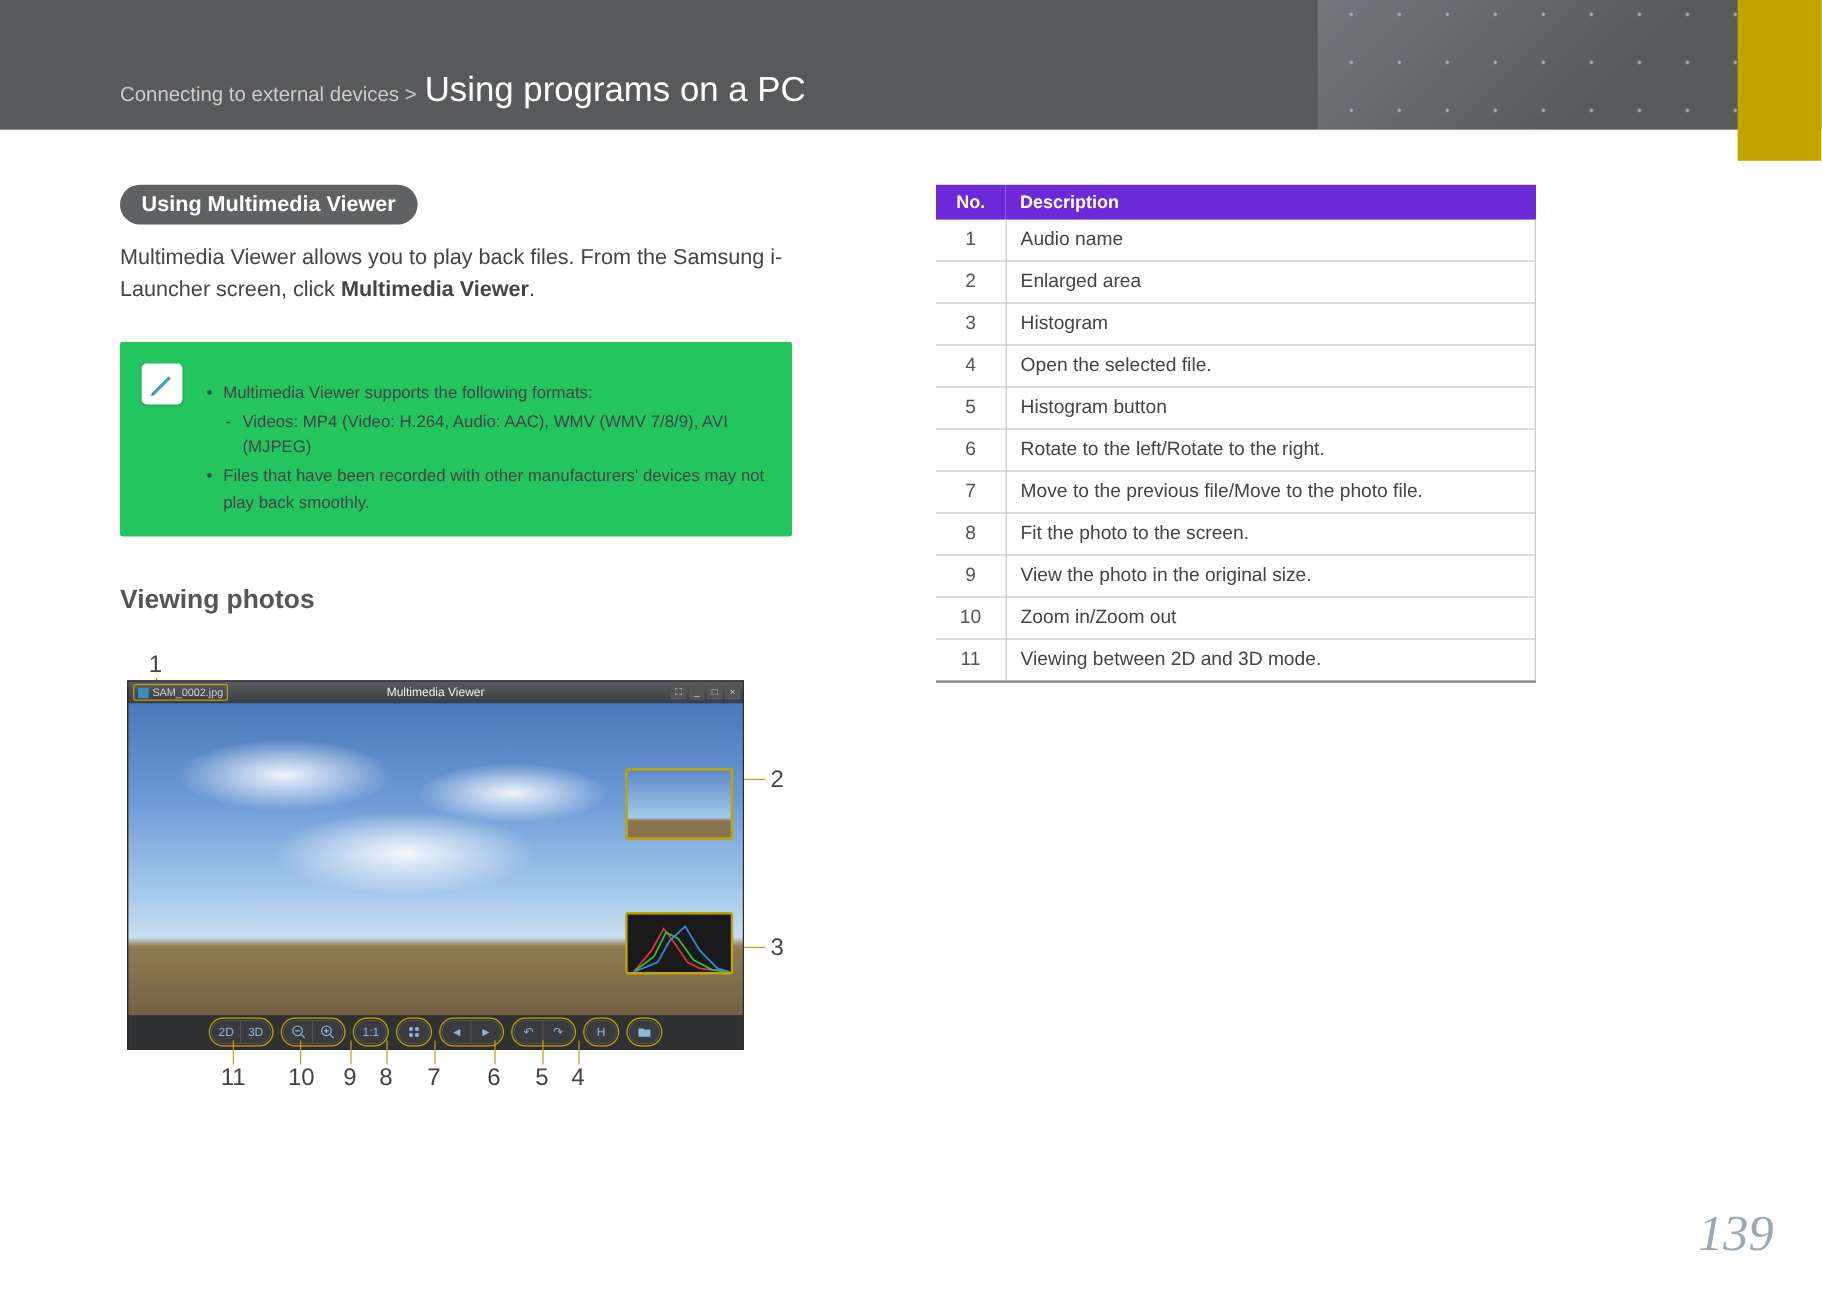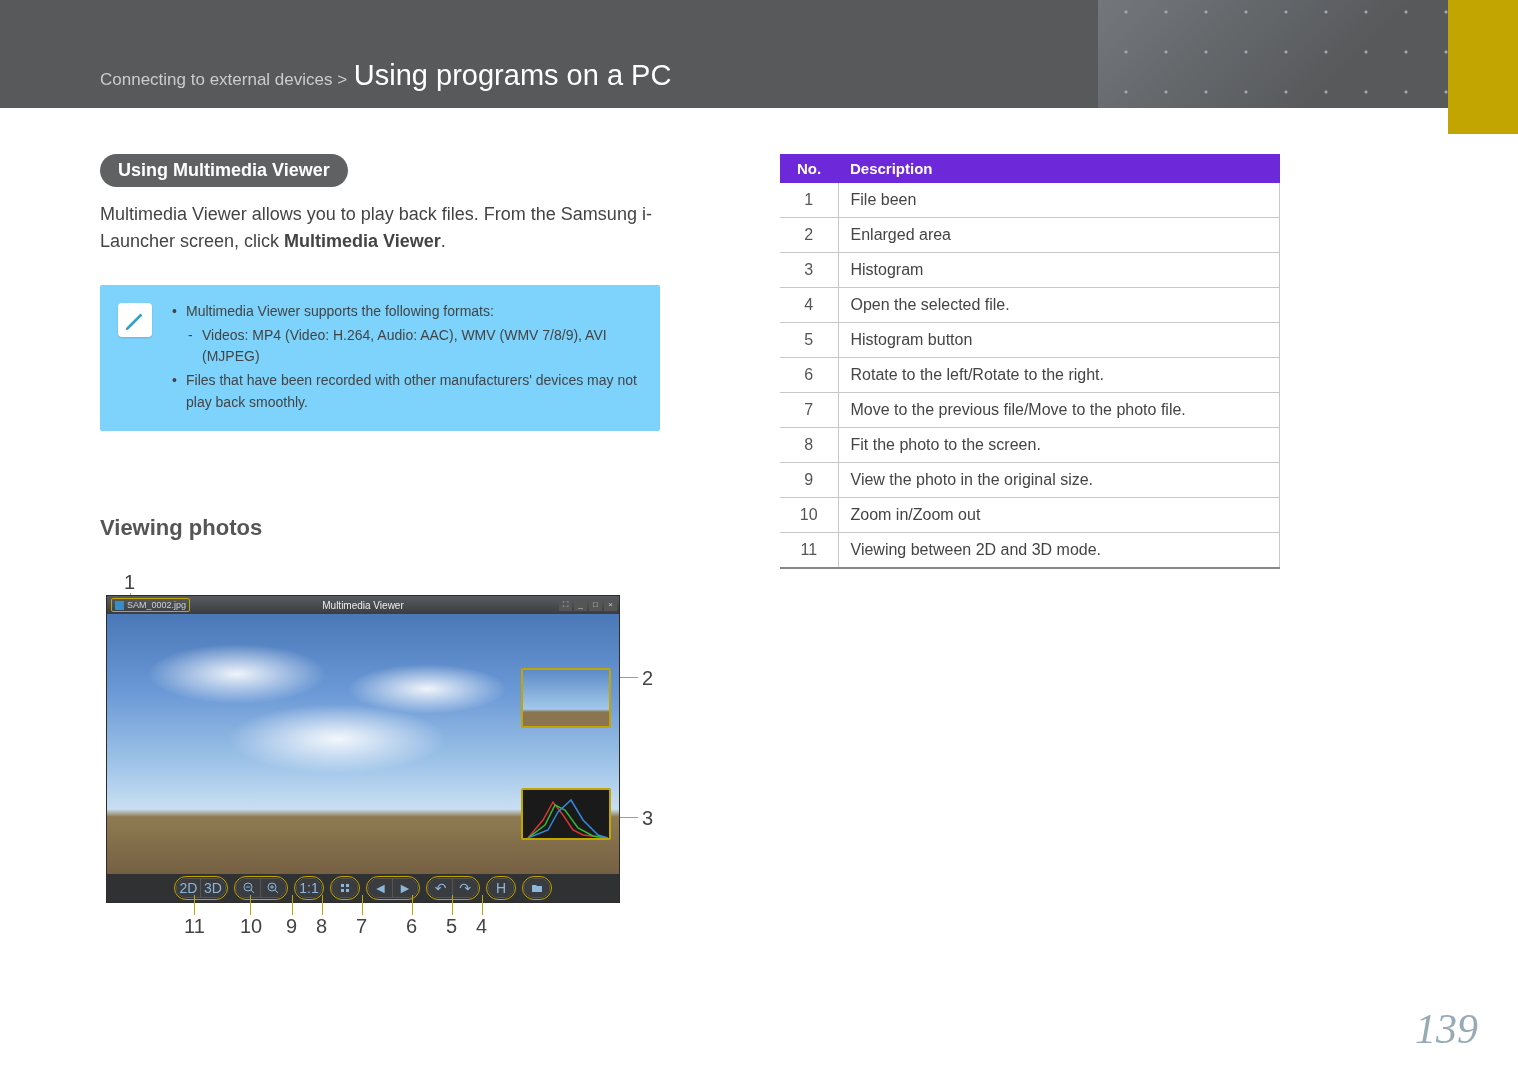--- a/index.html
+++ b/index.html
@@ -66,28 +66,28 @@
     margin-bottom: 14px;
   }
   .intro {
     font-size: 18px;
     color: #444;
     line-height: 1.5;
     margin-bottom: 30px;
   }
   .intro b { font-weight: 700; }
   .note-box {
-    background: #7dd3fc;
+    background: #22c55e;
     border-radius: 2px;
-    padding: 16px 20px 16px 72px;
+    padding: 32px 20px 16px 72px;
     position: relative;
     font-size: 14px;
     color: #444;
     line-height: 1.55;
-    margin-bottom: 84px;
+    margin-bottom: 40px;
   }
   .note-icon {
     position: absolute;
     left: 18px;
     top: 18px;
     width: 34px;
     height: 34px;
     background: #fff;
     border-radius: 4px;
     display: flex;
@@ -215,21 +215,21 @@
     border-radius: 10px;
     overflow: hidden;
   }
   .tbtn {
     width: 24px;
     height: 18px;
     display: flex;
     align-items: center;
     justify-content: center;
     color: #8db7da;
-    font-size: 14px;
+    font-size: 10px;
     background: #3a3c3f;
     border-right: 1px solid #555;
   }
   .tbtn:last-child { border-right: none; }
   .tbtn-group.highlight { outline: 1px solid #c2a500; outline-offset: 1px; border-radius: 10px; }
   .desc-table { width: 100%; border-collapse: collapse; }
   .desc-table th {
     background: #6d28d9;
     color: #fff;
     font-weight: 600;
@@ -419,21 +419,21 @@
     <table class="desc-table">
       <thead>
         <tr>
           <th class="no">No.</th>
           <th>Description</th>
         </tr>
       </thead>
       <tbody id="desc-body">
           <tr>
             <td class="no">1</td>
-            <td>File been</td>
+            <td>Audio name</td>
           </tr>
           <tr>
             <td class="no">2</td>
             <td>Enlarged area</td>
           </tr>
           <tr>
             <td class="no">3</td>
             <td>Histogram</td>
           </tr>
           <tr>

